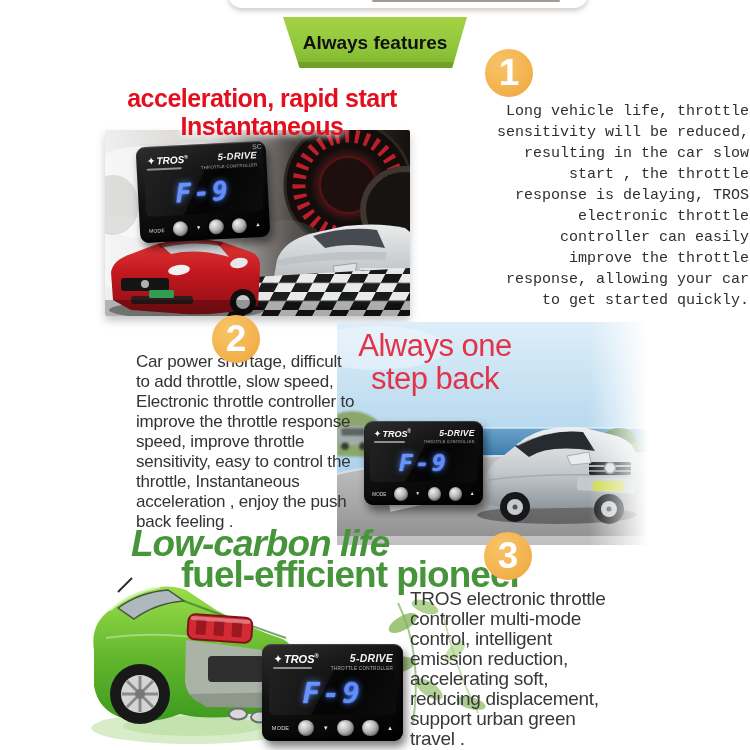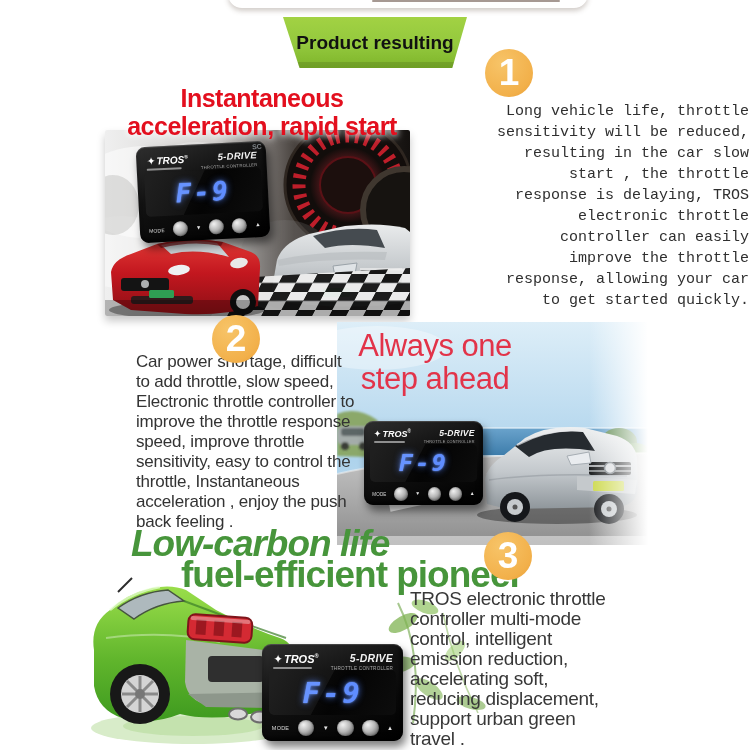--- a/index.html
+++ b/index.html
@@ -139,30 +139,30 @@
   }
   .dev-arrow{color:#e6e6e6;font-size:.55em;line-height:1;}
 </style>
 </head>
 <body>
 
 <div class="top-card-shadow"></div>
 <div class="top-dark-sliver"></div>
 
 <div class="banner">
-  <span class="banner-label">Product resulting</span>
+  <span class="banner-label">Always features</span>
 </div>
 
 <div class="step-badge" id="step-1">1</div>
 <div class="step-badge" id="step-2">2</div>
 <div class="step-badge" id="step-3">3</div>
 
 <div class="h-red">
+  <div>acceleration, rapid start</div>
   <div>Instantaneous</div>
-  <div>acceleration, rapid start</div>
 </div>
 
 <div class="para" id="para-1">Long vehicle life, throttle
 sensitivity will be reduced,
 resulting in the car slow
 start , the throttle
 response is delaying, TROS
 electronic throttle
 controller can easily
 improve the throttle
@@ -321,21 +321,21 @@
         <circle cx="38" cy="85" r="8" fill="#c6cacd"></circle>
         <circle cx="38" cy="85" r="2.5" fill="#555"></circle>
   </g>
   <rect x="252" width="59" height="223" fill="url(#fadeR)"></rect>
   <rect y="214" width="311" height="9" fill="#fff" opacity=".45"></rect>
 </svg>
 </div>
 
 <div class="h-pink">
   <div>Always one</div>
-  <div>step ahead</div>
+  <div>step back</div>
 </div>
 
 <div class="h-green-1">Low-carbon life</div>
 <div class="h-green-2">fuel-efficient pioneer</div>
 
 <div id="leaves">
 <svg viewBox="0 0 115 135">
   <path d="M15,10 Q40,60 30,130" stroke="#6da344" stroke-width="2" fill="none" opacity=".6"></path>
   <path d="M60,20 Q70,70 95,120" stroke="#7fb352" stroke-width="1.6" fill="none" opacity=".5"></path>
   <ellipse cx="20" cy="30" rx="16" ry="7" fill="#7fb352" opacity=".75" transform="rotate(-30 20 30)"></ellipse>

